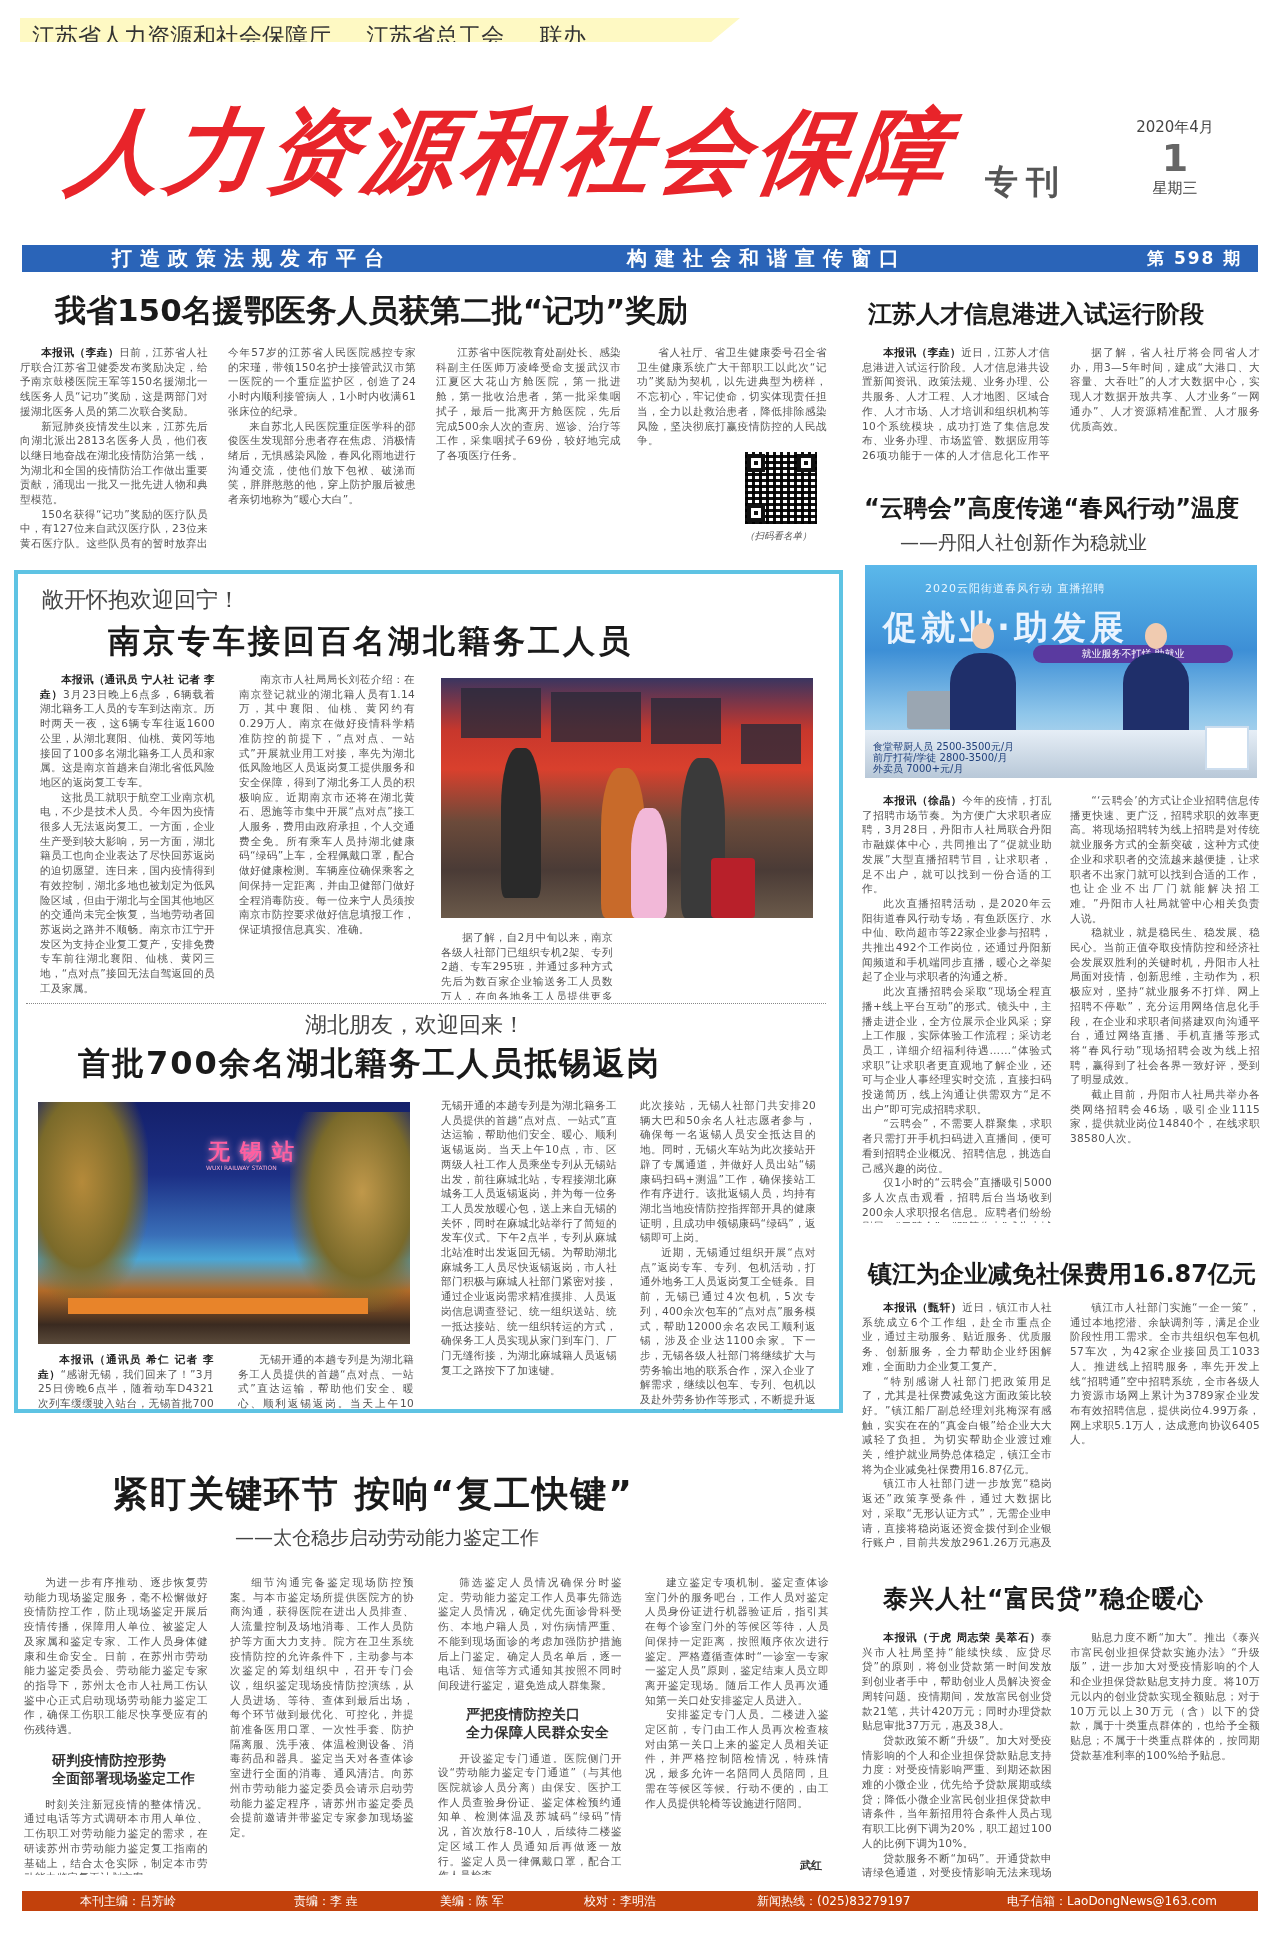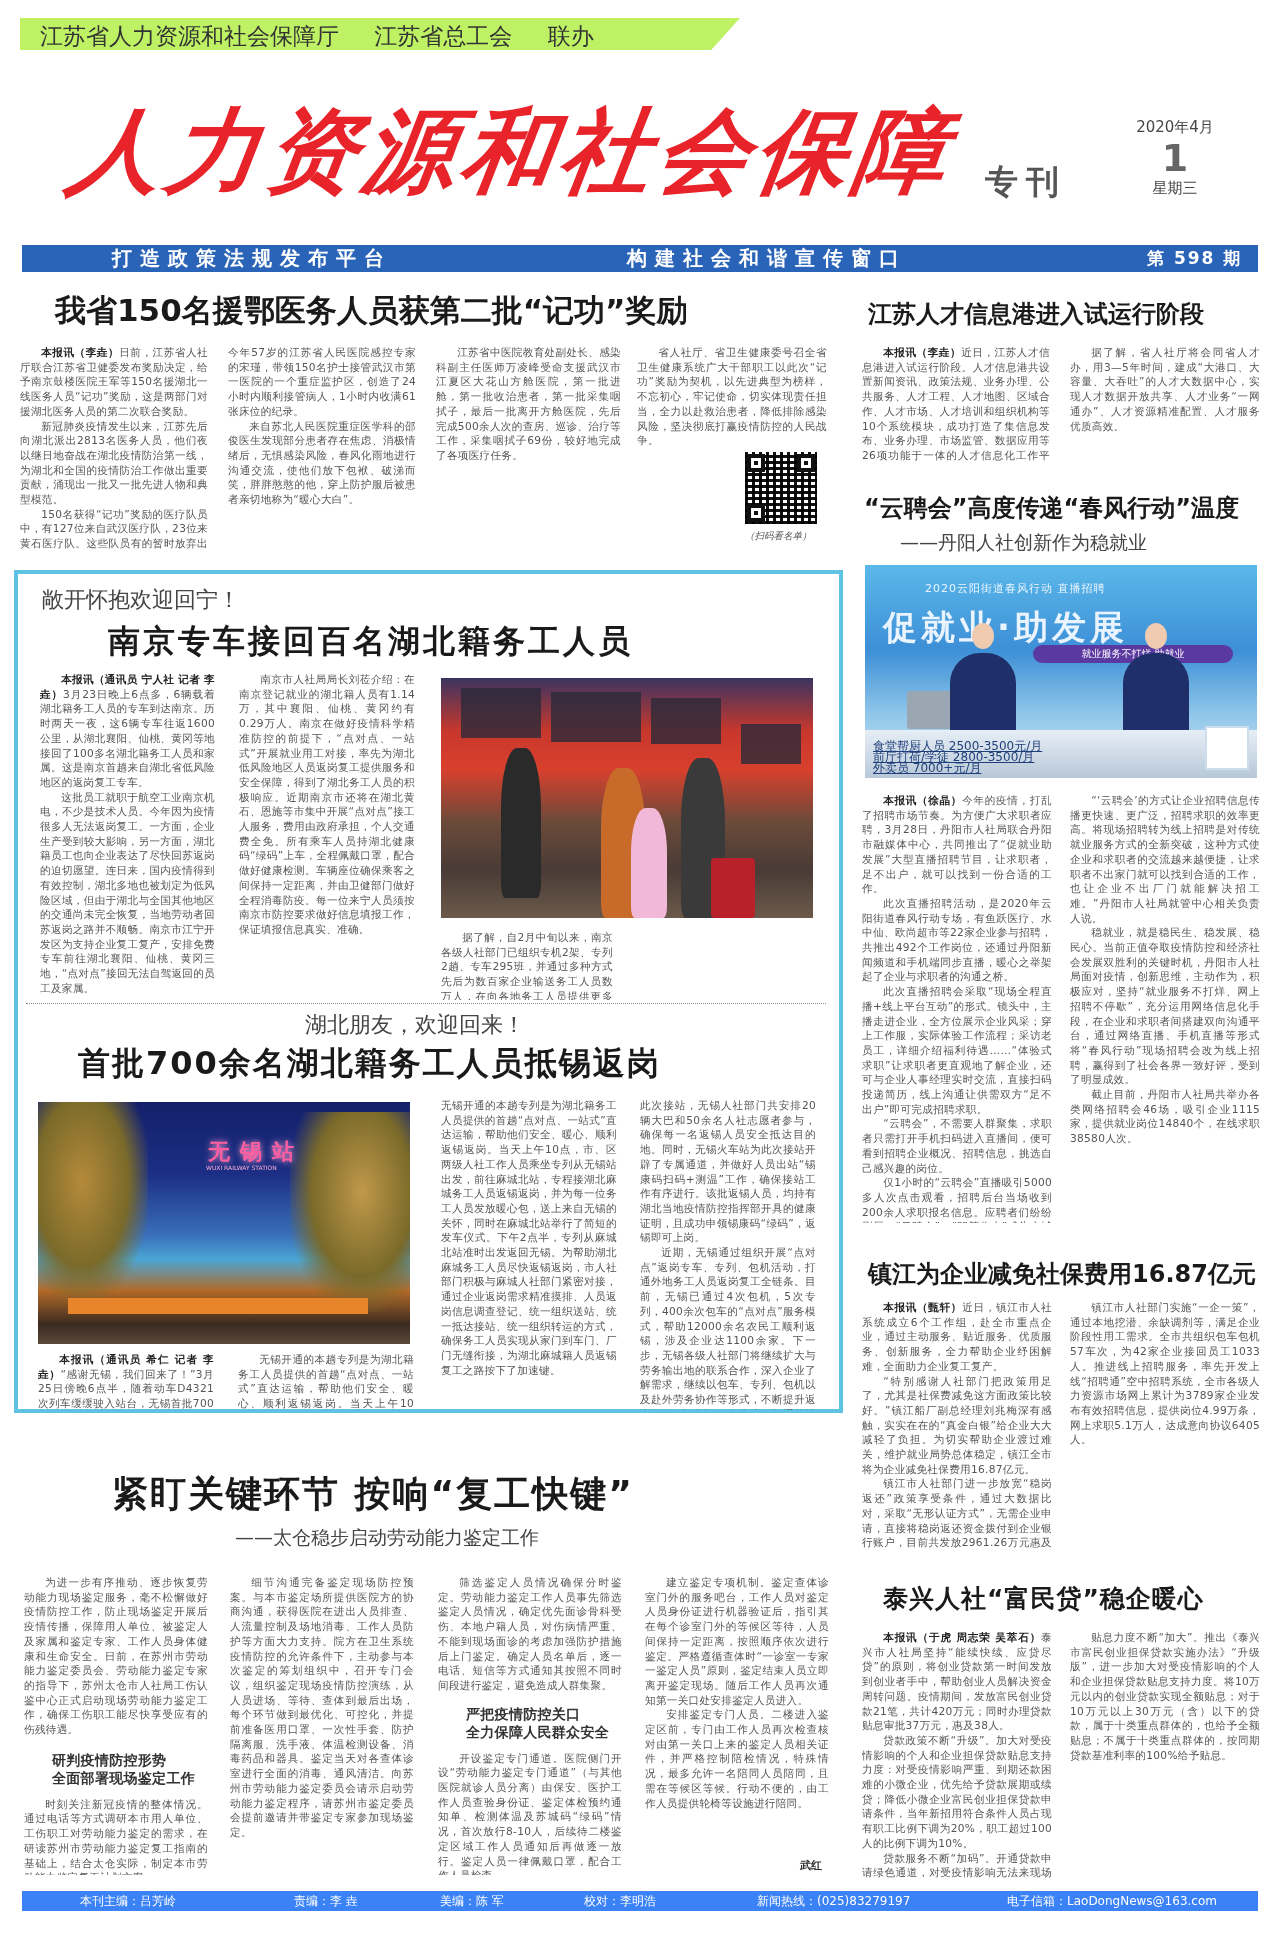--- a/index.html
+++ b/index.html
@@ -1,23 +1,23 @@
 <!DOCTYPE html>
 <html><head>
 <meta charset="utf-8">
 <style>
   * { box-sizing: border-box; margin: 0; padding: 0; }
   html, body { width: 1280px; background: #ffffff; }
   body { position: relative; height: 1933px; font-family: "DejaVu Sans", "Liberation Sans", sans-serif; color: #333; overflow: hidden; }
   .abs { position: absolute; }
 
   
-  .organizers { left: 20px; top: 18px; width: 720px; height: 32px; background: #bef264;
+  .organizers { left: 20px; top: 18px; width: 720px; height: 24px; background: #fef9c3;
     clip-path: polygon(0 0, 100% 0, 96% 100%, 0 100%); font-size: 23px; color: #333;
-    line-height: 36px; padding-left: 20px; letter-spacing: 0px; }
+    line-height: 36px; padding-left: 12px; letter-spacing: 0px; }
   .organizers span { margin-right: 28px; }
   .brand { left: 70px; top: 90px; font-family: "DejaVu Serif", serif; font-style: italic; font-weight: bold;
     font-size: 92px; color: #e8242a; letter-spacing: 6px; transform: skewX(-8deg); white-space: nowrap; }
   .special { left: 985px; top: 160px; font-size: 33px; font-weight: bold; color: #555; letter-spacing: 8px; }
   .date-box { left: 1115px; top: 118px; width: 120px; text-align: center; color: #444; }
   .date-ym { font-size: 15px; }
   .date-day { font-size: 38px; color: #666; line-height: 42px; font-weight: bold; }
   .date-wk { font-size: 15px; }
 
   .slogan-bar { left: 22px; top: 245px; width: 1236px; height: 27px; background: #2a64b8;
@@ -43,39 +43,39 @@
   .station-photo .tree-l { position:absolute; left:0; top:0; width:110px; height:200px; background: radial-gradient(ellipse at 40% 40%, #b58a3a 0%, #7a6a2a 50%, transparent 75%); }
   .station-photo .tree-r { position:absolute; right:0; top:10px; width:120px; height:200px; background: radial-gradient(ellipse at 60% 40%, #c0984a 0%, #7a6a2a 50%, transparent 75%); }
   .station-photo .banner { position:absolute; left:30px; top:196px; width:300px; height:16px; background:#e8842a; }
   .studio-photo { background: linear-gradient(180deg, #5bb8ea 0%, #3d8fd6 40%, #8fc6ea 70%, #d8e6f2 100%); }
   .studio-photo .title1 { position:absolute; left:60px; top:16px; font-size:11px; color:#eaf6ff; letter-spacing:1px; }
   .studio-photo .title2 { position:absolute; left:18px; top:40px; font-size:34px; font-weight:bold; color:#eaf4ff; letter-spacing:4px; }
   .studio-photo .pill { position:absolute; left:168px; top:80px; width:200px; height:18px; border-radius:9px; background:#5a3aa0; color:#fff; font-size:10px; line-height:18px; text-align:center; }
   .studio-photo .anchor { position:absolute; width:66px; height:100px; background:#1f2f6a; border-radius:30px 30px 4px 4px; }
   .studio-photo .face { position:absolute; width:22px; height:26px; border-radius:50%; background:#f0cbb0; }
   .studio-photo .desk { position:absolute; left:0; bottom:0; width:100%; height:48px; background:linear-gradient(180deg,#e6eef6,#b8c8d8); }
-  .studio-photo .jobs { position:absolute; left:8px; bottom:4px; font-size:12px; color:#1f3f7a; line-height:11px;text-decoration:underline; }
+  .studio-photo .jobs { position:absolute; left:8px; bottom:4px; font-size:10px; color:#1f3f7a; line-height:11px; }
   .studio-photo .laptop { position:absolute; left:42px; top:126px; width:58px; height:38px; background:#9aa6b2; border-radius:3px; }
   .studio-photo .qr { position:absolute; right:8px; bottom:8px; width:44px; height:44px; background:#fff; border:2px solid #cde; }
 
   .qr-code { position: absolute; background-color:#fff;
     background-image: repeating-linear-gradient(0deg, #111 0 3px, transparent 3px 6px), repeating-linear-gradient(90deg, #111 0 3px, transparent 3px 7px);
     background-blend-mode: multiply; }
   .qr-finder { position:absolute; width:18px; height:18px; border:4px solid #111; background:#fff; }
   .qr-finder::after { content:""; position:absolute; left:3px; top:3px; width:4px; height:4px; background:#111; }
 
   
   .feature-box { left: 14px; top: 570px; width: 829px; height: 843px; border: 4px solid #5ec3e3; }
   .dotted-sep { left: 26px; top: 1003px; width: 800px; border-top: 1px dotted #888; }
 
   
   .subhead { position:absolute; font-weight:bold; font-size:14px; line-height:18px; color:#333; }
 
   
-  .footer-bar { left: 22px; top: 1891px; width: 1236px; height: 20px; background: #3b82f6; color: #fff; font-size: 12px; line-height: 20px; }
+  .footer-bar { left: 22px; top: 1891px; width: 1236px; height: 20px; background: #c2410c; color: #fff; font-size: 12px; line-height: 20px; }
   .footer-bar span { position:absolute; top:0; white-space: nowrap; }
 </style>
 </head>
 <body>
 
 <div class="abs organizers">
   <span>江苏省人力资源和社会保障厅</span>
   <span>江苏省总工会</span>
   <span>联办</span>
 </div>

